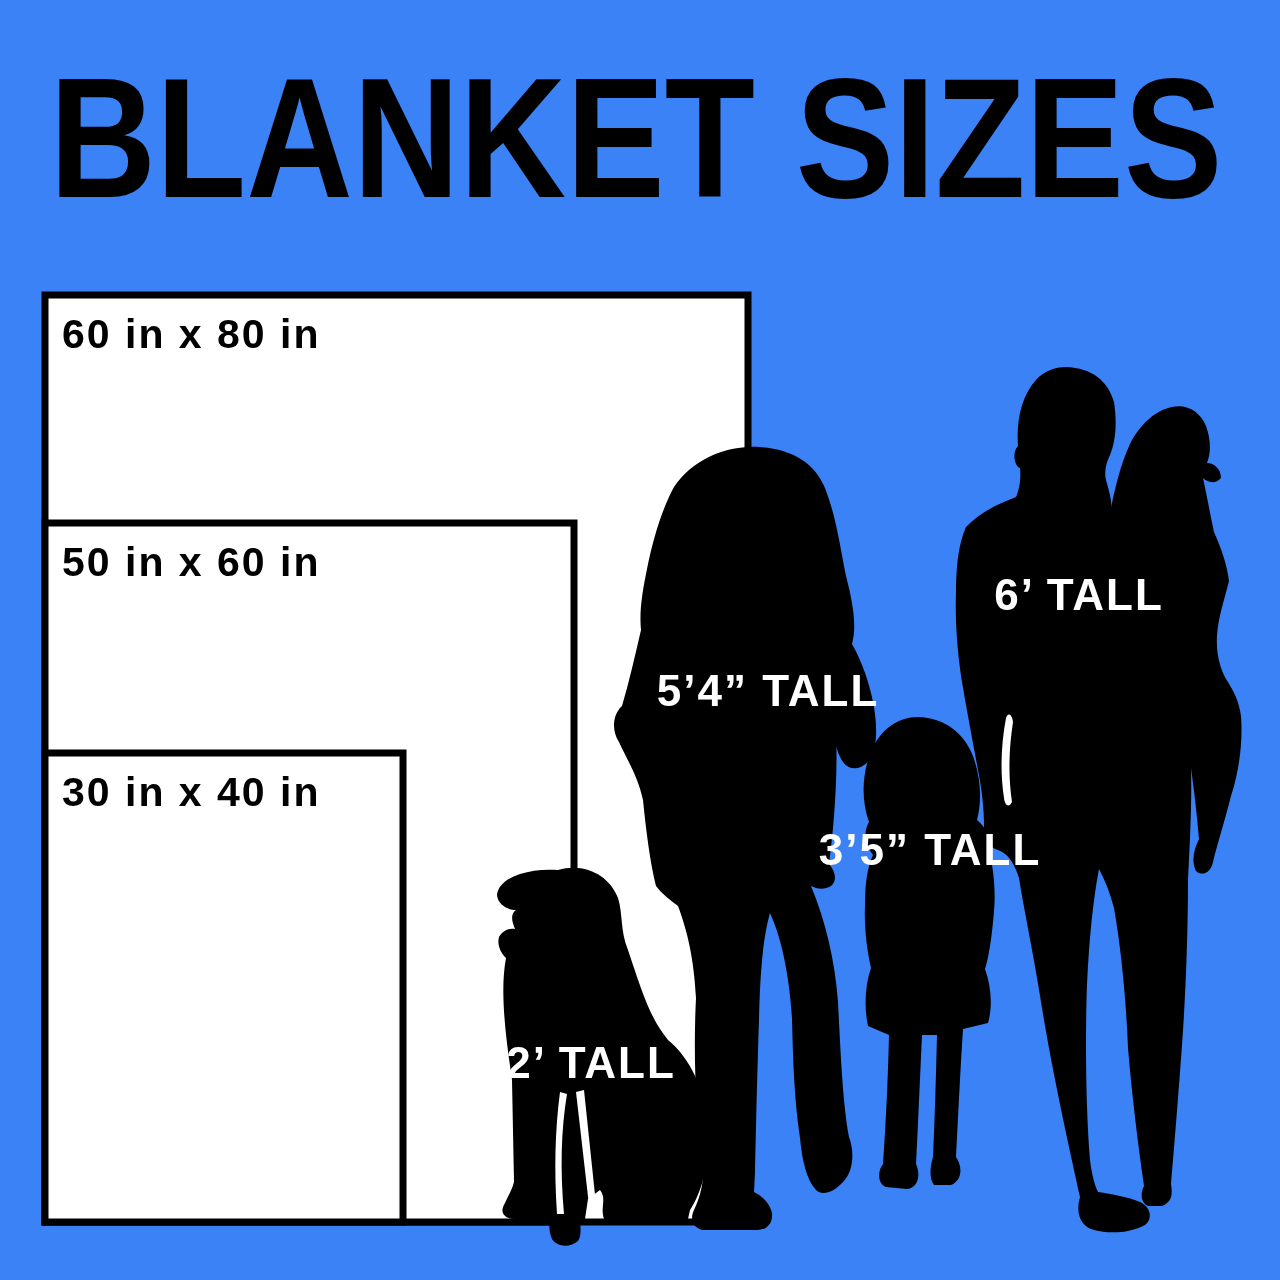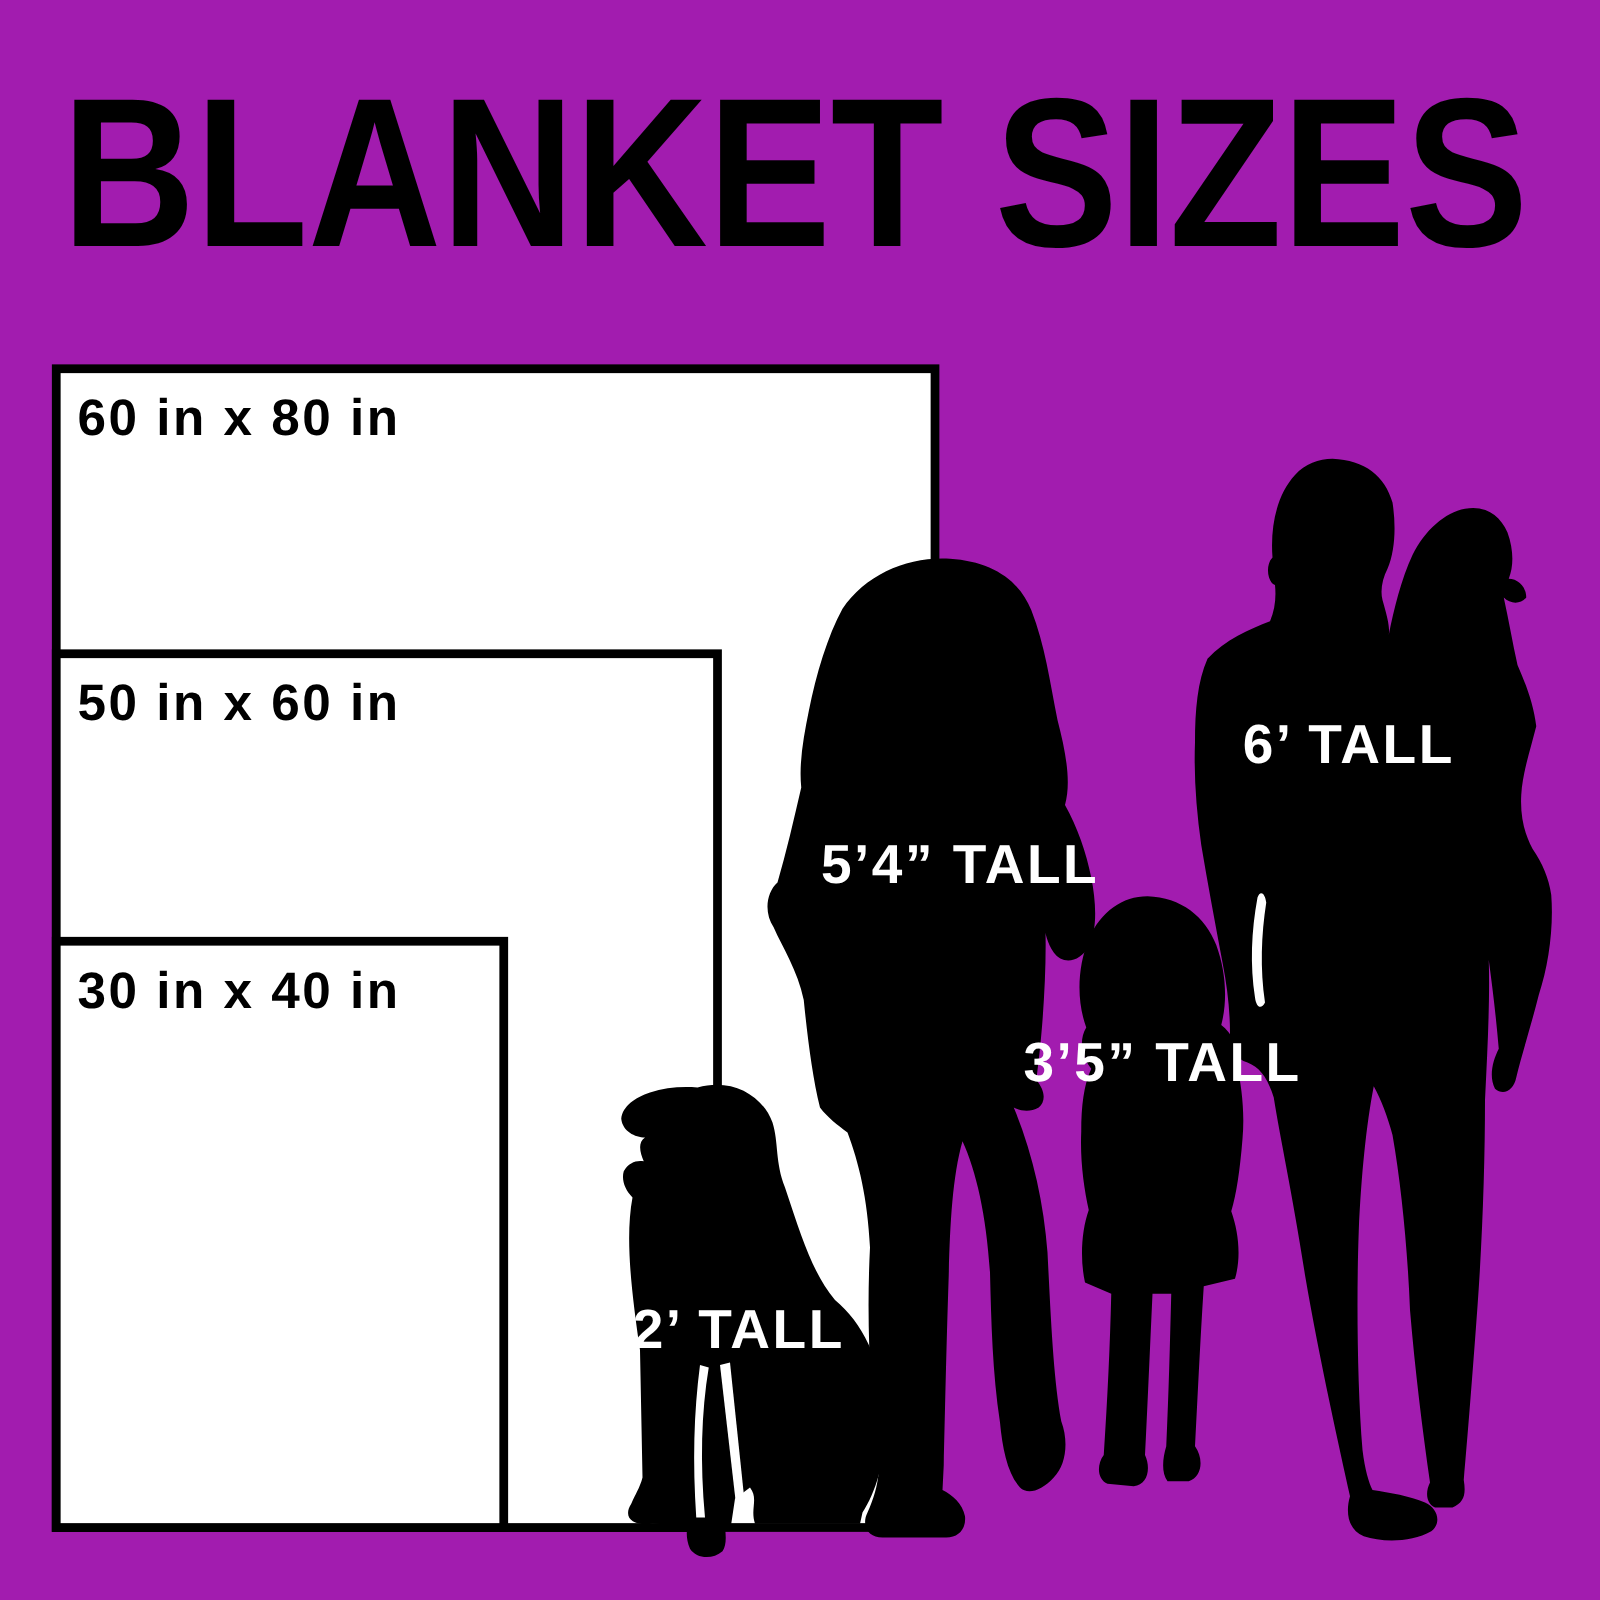--- a/index.html
+++ b/index.html
@@ -1,20 +1,20 @@
 <!DOCTYPE html>
 <html><head>
 <meta charset="utf-8">
 <style>
   html, body { margin: 0; padding: 0; background: #ffffff; }
   .canvas {
     position: relative;
     width: 1280px;
     height: 1280px;
-    background: #a21caf;
+    background: #3b82f6;
     overflow: hidden;
     font-family: "Liberation Sans", sans-serif;
   }
   svg { display: block; }
   .title-text {
     font-family: "Liberation Sans", sans-serif;
     font-weight: bold;
     font-size: 170px;
     fill: #000000;
   }

